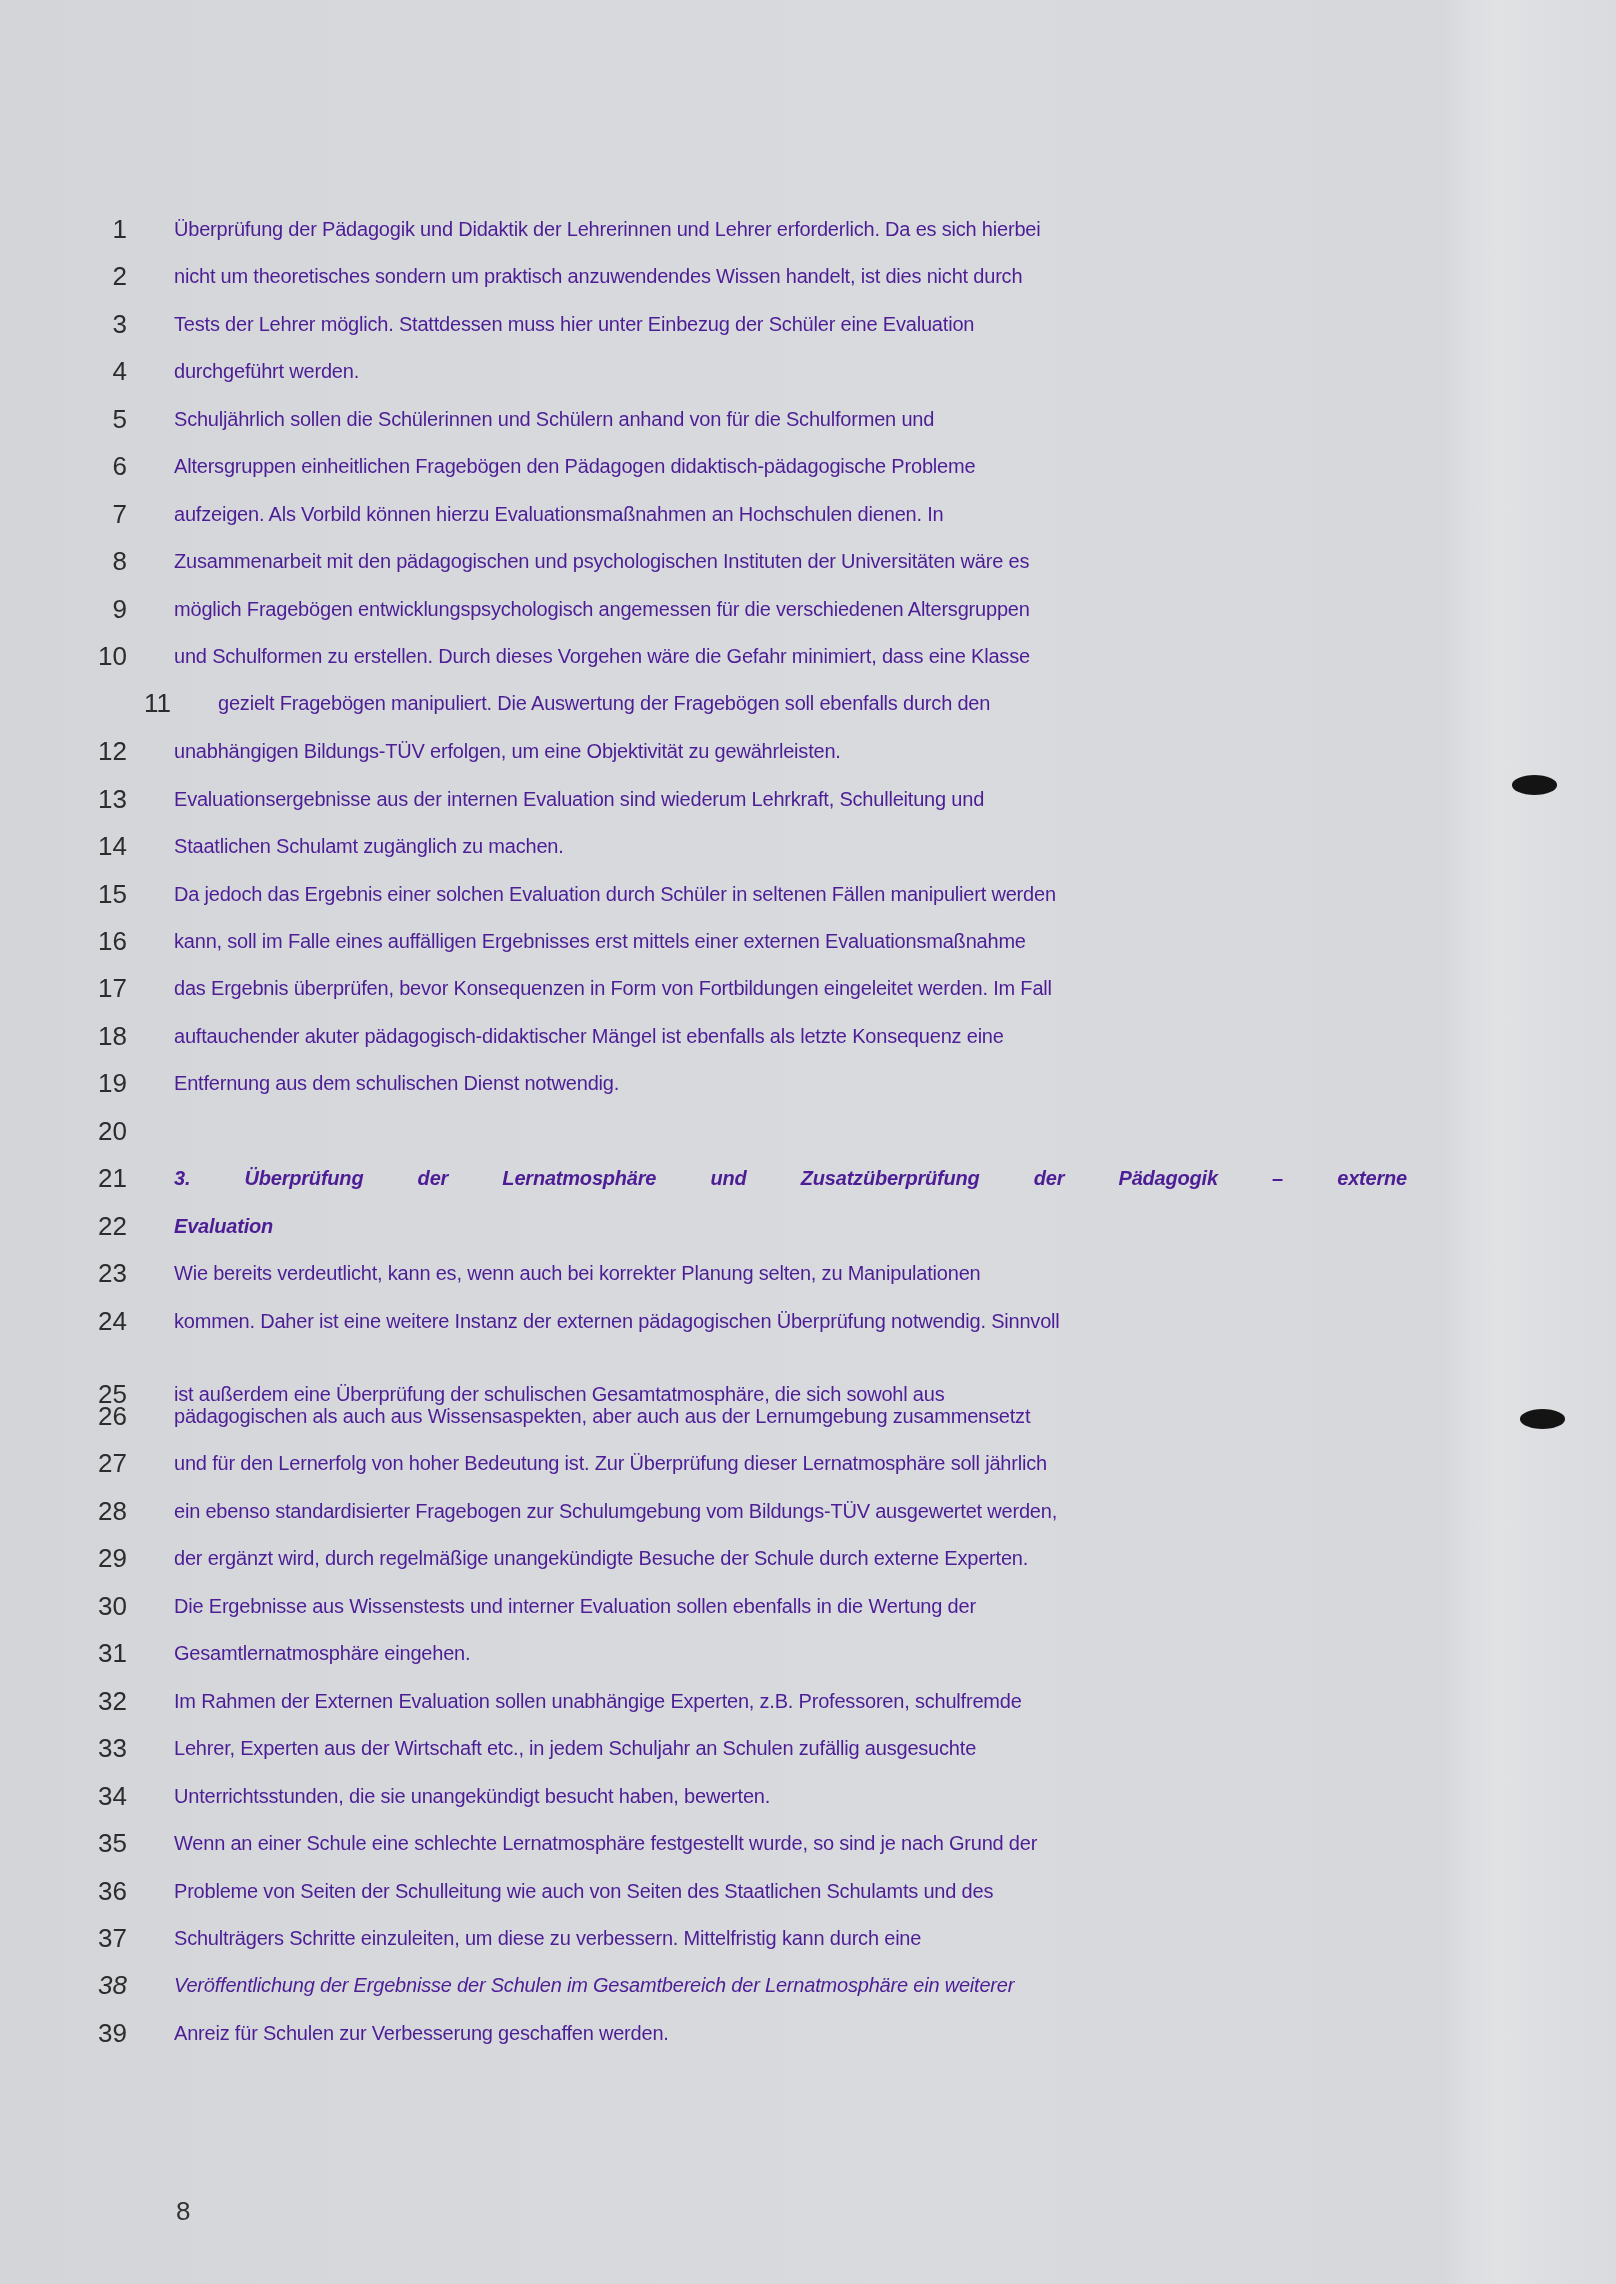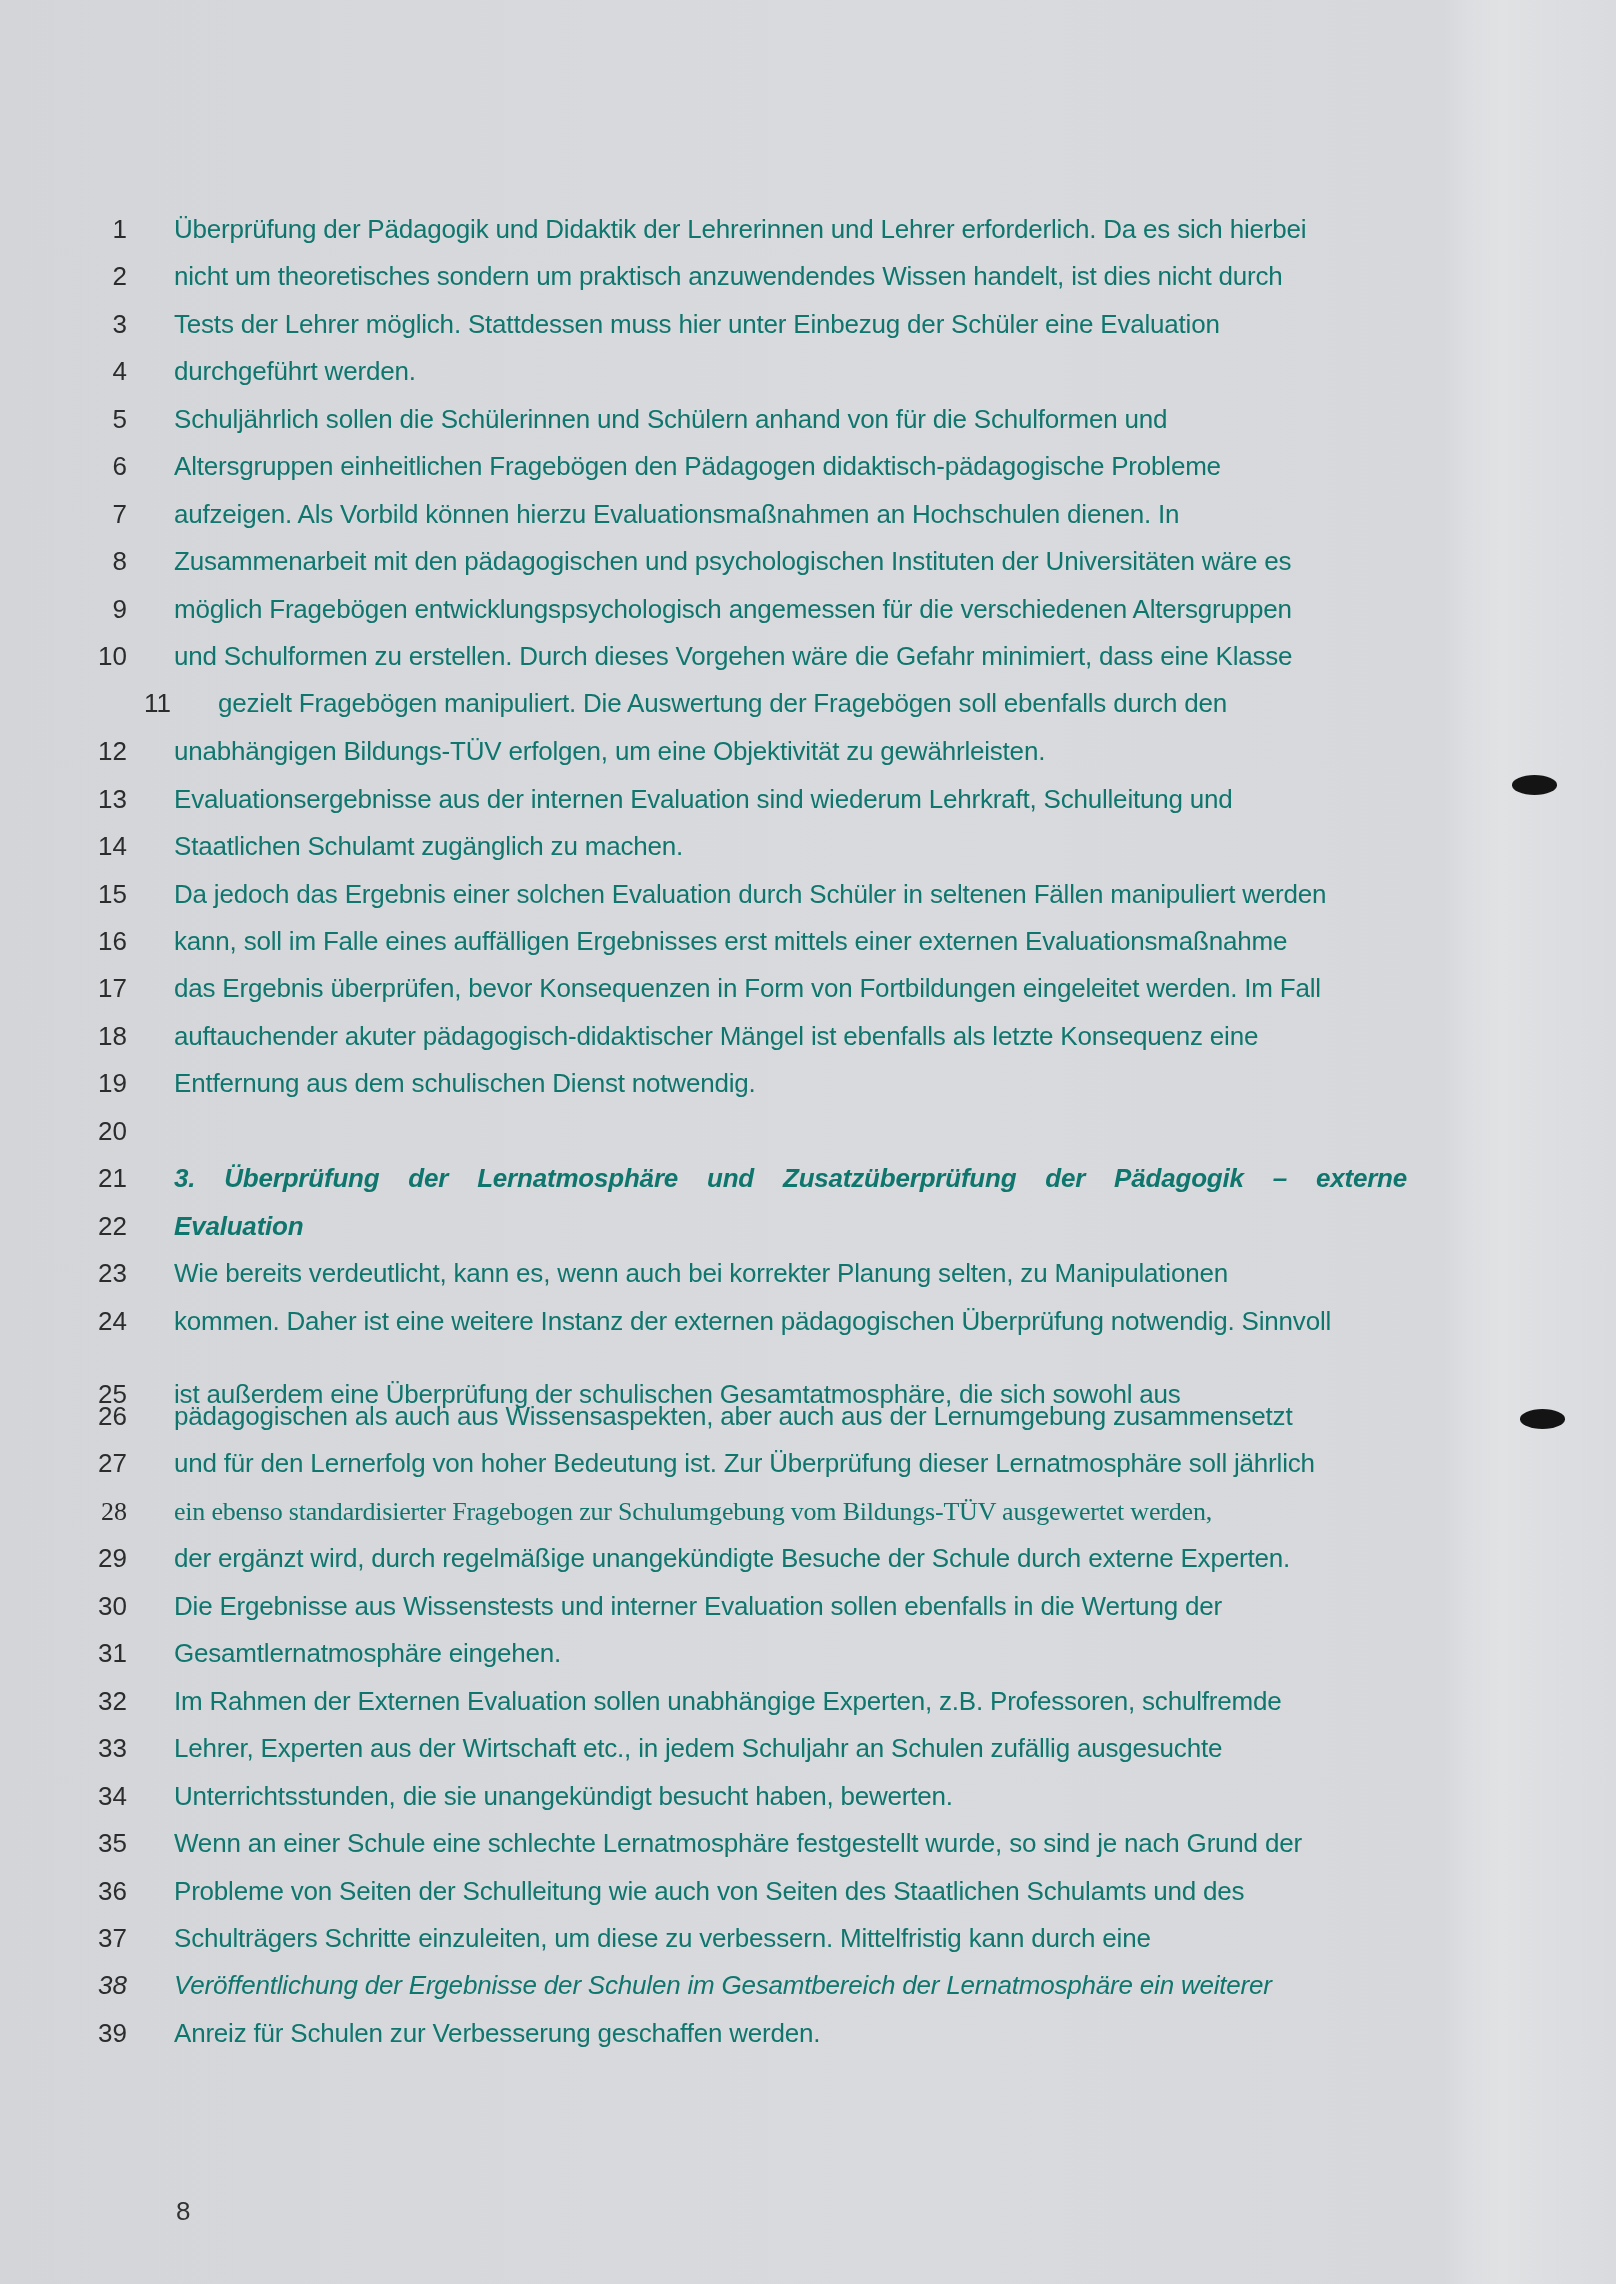--- a/index.html
+++ b/index.html
@@ -40,24 +40,24 @@
     left: 72px;
     width: 55px;
     text-align: right;
     font-size: 26px;
     line-height: 39px;
     color: #2c2c2c;
   }
   .txt {
     position: absolute;
     left: 174px;
-    font-size: 26px;
+    font-size: 20px;
     line-height: 39px;
     white-space: nowrap;
-    color: #0f766e;
+    color: #4c1d95;
     letter-spacing: -0.2px;
   }
   .heading .txt {
     font-weight: bold;
     font-style: italic;
   }
   .justified .txt {
     width: 1233px;
     text-align: justify;
     text-align-last: justify;
@@ -185,21 +185,21 @@
         <span class="txt">ist außerdem eine Überprüfung der schulischen Gesamtatmosphäre, die sich sowohl aus</span>
       </div>
       <div class="line" style="top: 1397px;">
         <span class="ln">26</span>
         <span class="txt">pädagogischen als auch aus Wissensaspekten, aber auch aus der Lernumgebung zusammensetzt</span>
       </div>
       <div class="line" style="top: 1444px;">
         <span class="ln">27</span>
         <span class="txt">und für den Lernerfolg von hoher Bedeutung ist. Zur Überprüfung dieser Lernatmosphäre soll jährlich</span>
       </div>
-      <div class="line" style="top: 1492px; font-family: Liberation Serif, serif;">
+      <div class="line" style="top: 1492px;">
         <span class="ln">28</span>
         <span class="txt">ein ebenso standardisierter Fragebogen zur Schulumgebung vom Bildungs-TÜV ausgewertet werden,</span>
       </div>
       <div class="line" style="top: 1539px;">
         <span class="ln">29</span>
         <span class="txt">der ergänzt wird, durch regelmäßige unangekündigte Besuche der Schule durch externe Experten.</span>
       </div>
       <div class="line" style="top: 1587px;">
         <span class="ln">30</span>
         <span class="txt">Die Ergebnisse aus Wissenstests und interner Evaluation sollen ebenfalls in die Wertung der</span>

